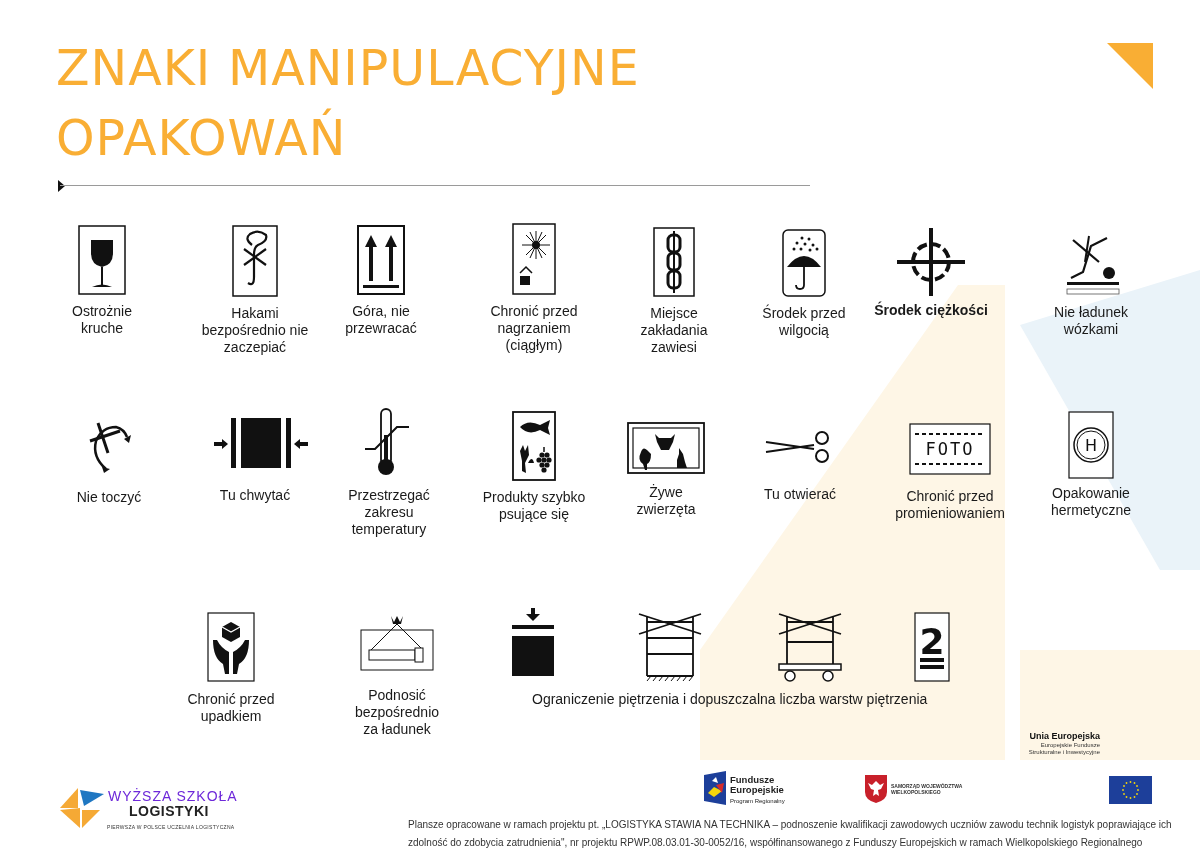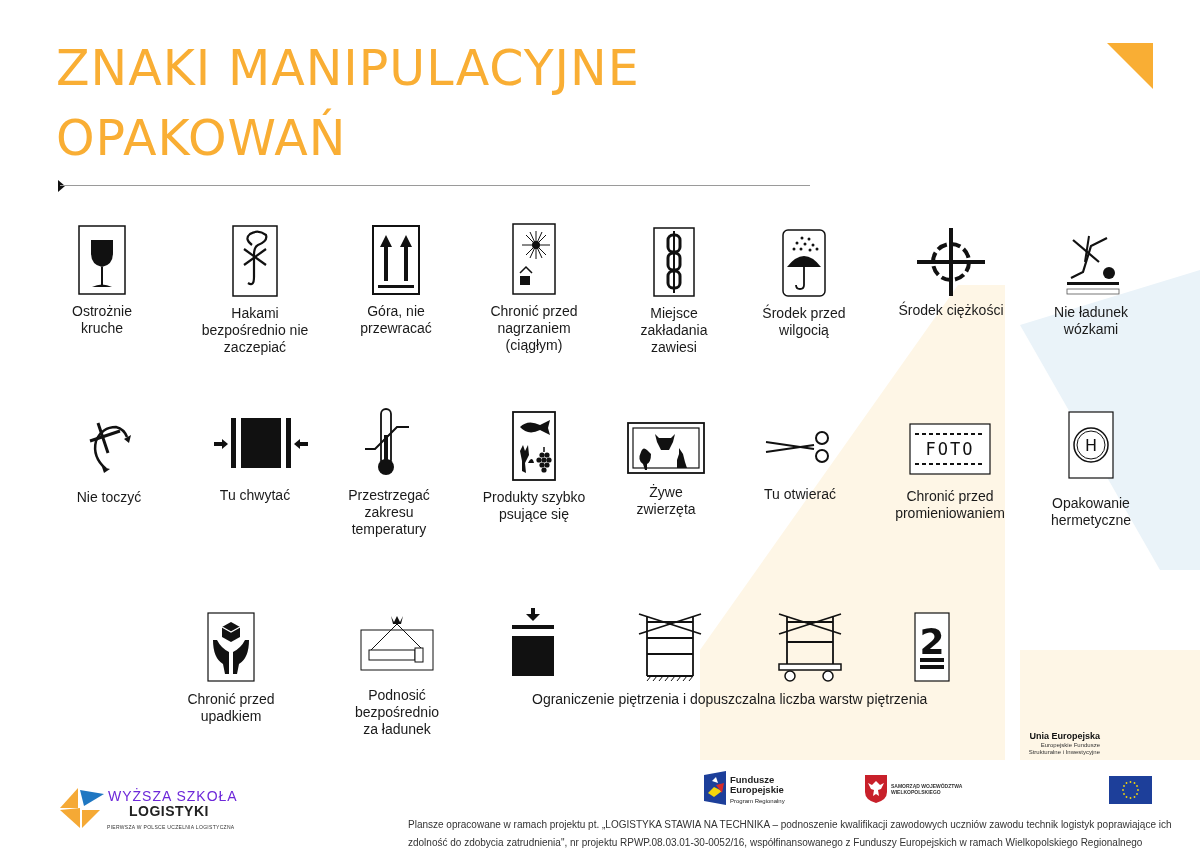--- a/index.html
+++ b/index.html
@@ -56,21 +56,21 @@
 <div class="sign" style="left:190px;top:225px;">
   <svg width="46" height="72" viewBox="0 0 46 72">
     <rect x="1" y="1" width="44" height="70" fill="#fff" stroke="#111" stroke-width="1.5"></rect>
     <path d="M20 20 Q12 14 18 9 Q26 4 34 10 Q36 16 26 20 Q22 22 22 30 L22 52 Q22 62 16 58" fill="none" stroke="#111" stroke-width="2.2"></path>
     <line x1="12" y1="24" x2="34" y2="40" stroke="#111" stroke-width="2.2"></line>
     <line x1="34" y1="24" x2="12" y2="40" stroke="#111" stroke-width="2.2"></line>
   </svg>
   <div class="lbl">Hakami bezpośrednio nie zaczepiać</div>
 </div>
 
-<div class="sign" style="left:331px;top:225px;text-align:center;">
+<div class="sign" style="left:316px;top:225px;text-align:center;">
   <svg width="48" height="70" viewBox="0 0 48 70">
     <rect x="1" y="1" width="46" height="68" fill="#fff" stroke="#111" stroke-width="2"></rect>
     <polygon points="14,10 8,22 12,22 12,56 16,56 16,22 20,22" fill="#111"></polygon>
     <polygon points="34,10 28,22 32,22 32,56 36,56 36,22 40,22" fill="#111"></polygon>
     <rect x="6" y="60" width="36" height="3" fill="#111"></rect>
   </svg>
   <div class="lbl" style="width:80px;margin-left:25px;">Góra, nie przewracać</div>
 </div>
 
 <div class="sign" style="left:469px;top:223px;">
@@ -119,21 +119,21 @@
       <circle cx="19" cy="20" r="1.5"></circle>
         <circle cx="28" cy="21" r="1.5"></circle>
         <circle cx="35" cy="20" r="1.5"></circle>
     </g>
     <path d="M5 38 Q22 16 39 38 Z" fill="#111"></path>
     <path d="M22 38 V56 Q22 60 18 60 Q14 60 14 56" fill="none" stroke="#111" stroke-width="1.8"></path>
   </svg>
   <div class="lbl">Środek przed wilgocią</div>
 </div>
 
-<div class="sign" style="left:886px;top:226px;">
+<div class="sign" style="left:866px;top:226px;font-weight:bold;">
   <svg width="70" height="72" viewBox="0 0 70 72">
     <line x1="35" y1="2" x2="35" y2="70" stroke="#111" stroke-width="4"></line>
     <line x1="1" y1="36" x2="69" y2="36" stroke="#111" stroke-width="4"></line>
     <circle cx="35" cy="36" r="18" fill="none" stroke="#111" stroke-width="4" stroke-dasharray="10 4"></circle>
   </svg>
   <div class="lbl" style="margin-top:4px;">Środek ciężkości</div>
 </div>
 
 <div class="sign" style="left:1026px;top:222px;">
   <svg width="60" height="76" viewBox="0 0 60 76">
@@ -233,21 +233,21 @@
   <div class="lbl" style="margin-top:13px;">Chronić przed promieniowaniem</div>
 </div>
 
 <div class="sign" style="left:1026px;top:411px;">
   <svg width="46" height="68" viewBox="0 0 46 68">
     <rect x="1" y="1" width="44" height="66" fill="#fff" stroke="#111" stroke-width="1.2"></rect>
     <circle cx="23" cy="34" r="17" fill="none" stroke="#111" stroke-width="1.5"></circle>
     <circle cx="23" cy="34" r="14" fill="none" stroke="#111" stroke-width="1"></circle>
     <text x="23" y="40" text-anchor="middle" font-family="DejaVu Sans, sans-serif" font-size="16" fill="#111">H</text>
   </svg>
-  <div class="lbl" style="margin-top:16px;">Opakowanie hermetyczne</div>
+  <div class="lbl" style="margin-top:6px;">Opakowanie hermetyczne</div>
 </div>
 
 <div class="sign" style="left:166px;top:612px;">
   <svg width="48" height="70" viewBox="0 0 48 70">
     <rect x="1" y="1" width="46" height="68" fill="#fff" stroke="#111" stroke-width="1.2"></rect>
     <polygon points="24,10 33,15 33,25 24,30 15,25 15,15" fill="#111"></polygon>
     <polyline points="15,15 24,20 33,15 M24,20 L24,30" fill="none" stroke="#fff" stroke-width="1.2"></polyline>
     <path d="M6 28 Q6 46 16 52 L18 62 L22 62 L22 40 Q14 36 10 28 Z" fill="#111"></path>
     <path d="M42 28 Q42 46 32 52 L30 62 L26 62 L26 40 Q34 36 38 28 Z" fill="#111"></path>
   </svg>

